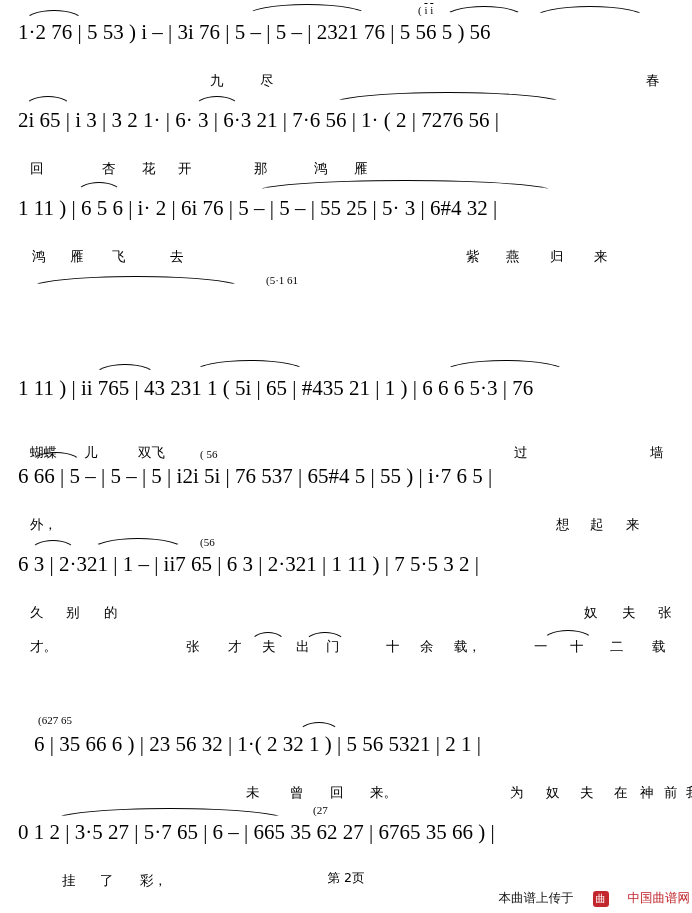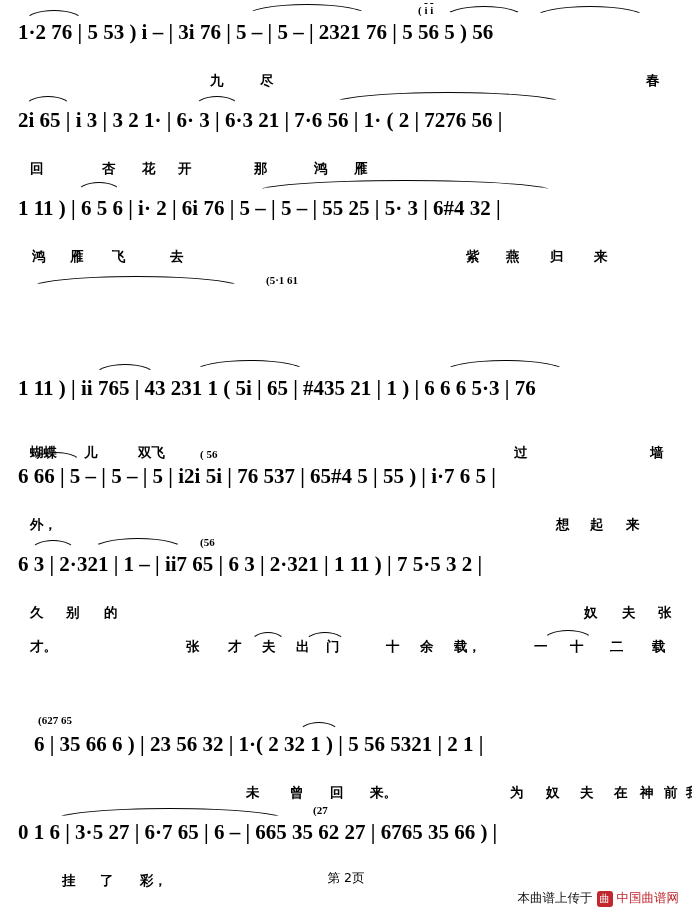--- a/index.html
+++ b/index.html
@@ -12,21 +12,20 @@
     overflow:hidden;
   }
   .page{
     position:relative;
     width:692px;height:913px;
   }
   .staff{
     position:relative;
     margin:0 14px;
     height:88px;
-    font-weight:bold;
   }
   .line{
     position:relative;
     height:54px;
     display:flex;
     align-items:flex-end;
     white-space:nowrap;
   }
   .notes{
     font-family:"Liberation Serif", serif;
@@ -66,22 +65,22 @@
   }
   .footer{
     position:absolute;
     bottom:26px;left:0;width:692px;
     text-align:center;
     font-size:12.5px;
     font-family:"DejaVu Sans", sans-serif;
   }
   .credit{
     position:absolute;
-    bottom:6px;right:13px;
-    display:flex;align-items:center;gap:4px;
+    bottom:6px;right:2px;
+    display:flex;align-items:center;gap:19px;
     font-size:12.5px;
     font-family:"DejaVu Sans", sans-serif;
     color:#111;
   }
   .credit .logo{
     display:inline-block;
     width:16px;height:16px;border-radius:3px;
     background:#c1272d;color:#fff;font-size:10px;
     line-height:16px;text-align:center;
   }
@@ -236,21 +235,21 @@
       <span class="lyr" style="left:626px;">神</span>
       <span class="lyr" style="left:650px;">前</span>
       <span class="lyr" style="left:672px;">我</span>
     </div>
   </div>
 
   <div class="staff">
     <div class="slur" style="left:40px;top:8px;width:230px;"></div>
     <div class="tiny" style="left:292px;top:4px;margin-left:7px;">(27</div>
     <div class="line">
-      <span class="notes" style="position:absolute;left:4px;top:22px;">0 1 6 | 3·5 27 | 6·7 65 | 6 – | 665 35 62 27 | 6765 35 66 ) |</span>
+      <span class="notes" style="position:absolute;left:4px;top:22px;">0 1 2 | 3·5 27 | 5·7 65 | 6 – | 665 35 62 27 | 6765 35 66 ) |</span>
     </div>
     <div class="lyrics" style="top:14px;">
       <span class="lyr" style="left:48px;">挂</span>
       <span class="lyr" style="left:86px;">了</span>
       <span class="lyr" style="left:126px;">彩，</span>
     </div>
   </div>
 
   <div class="footer">第 2页</div>
 

